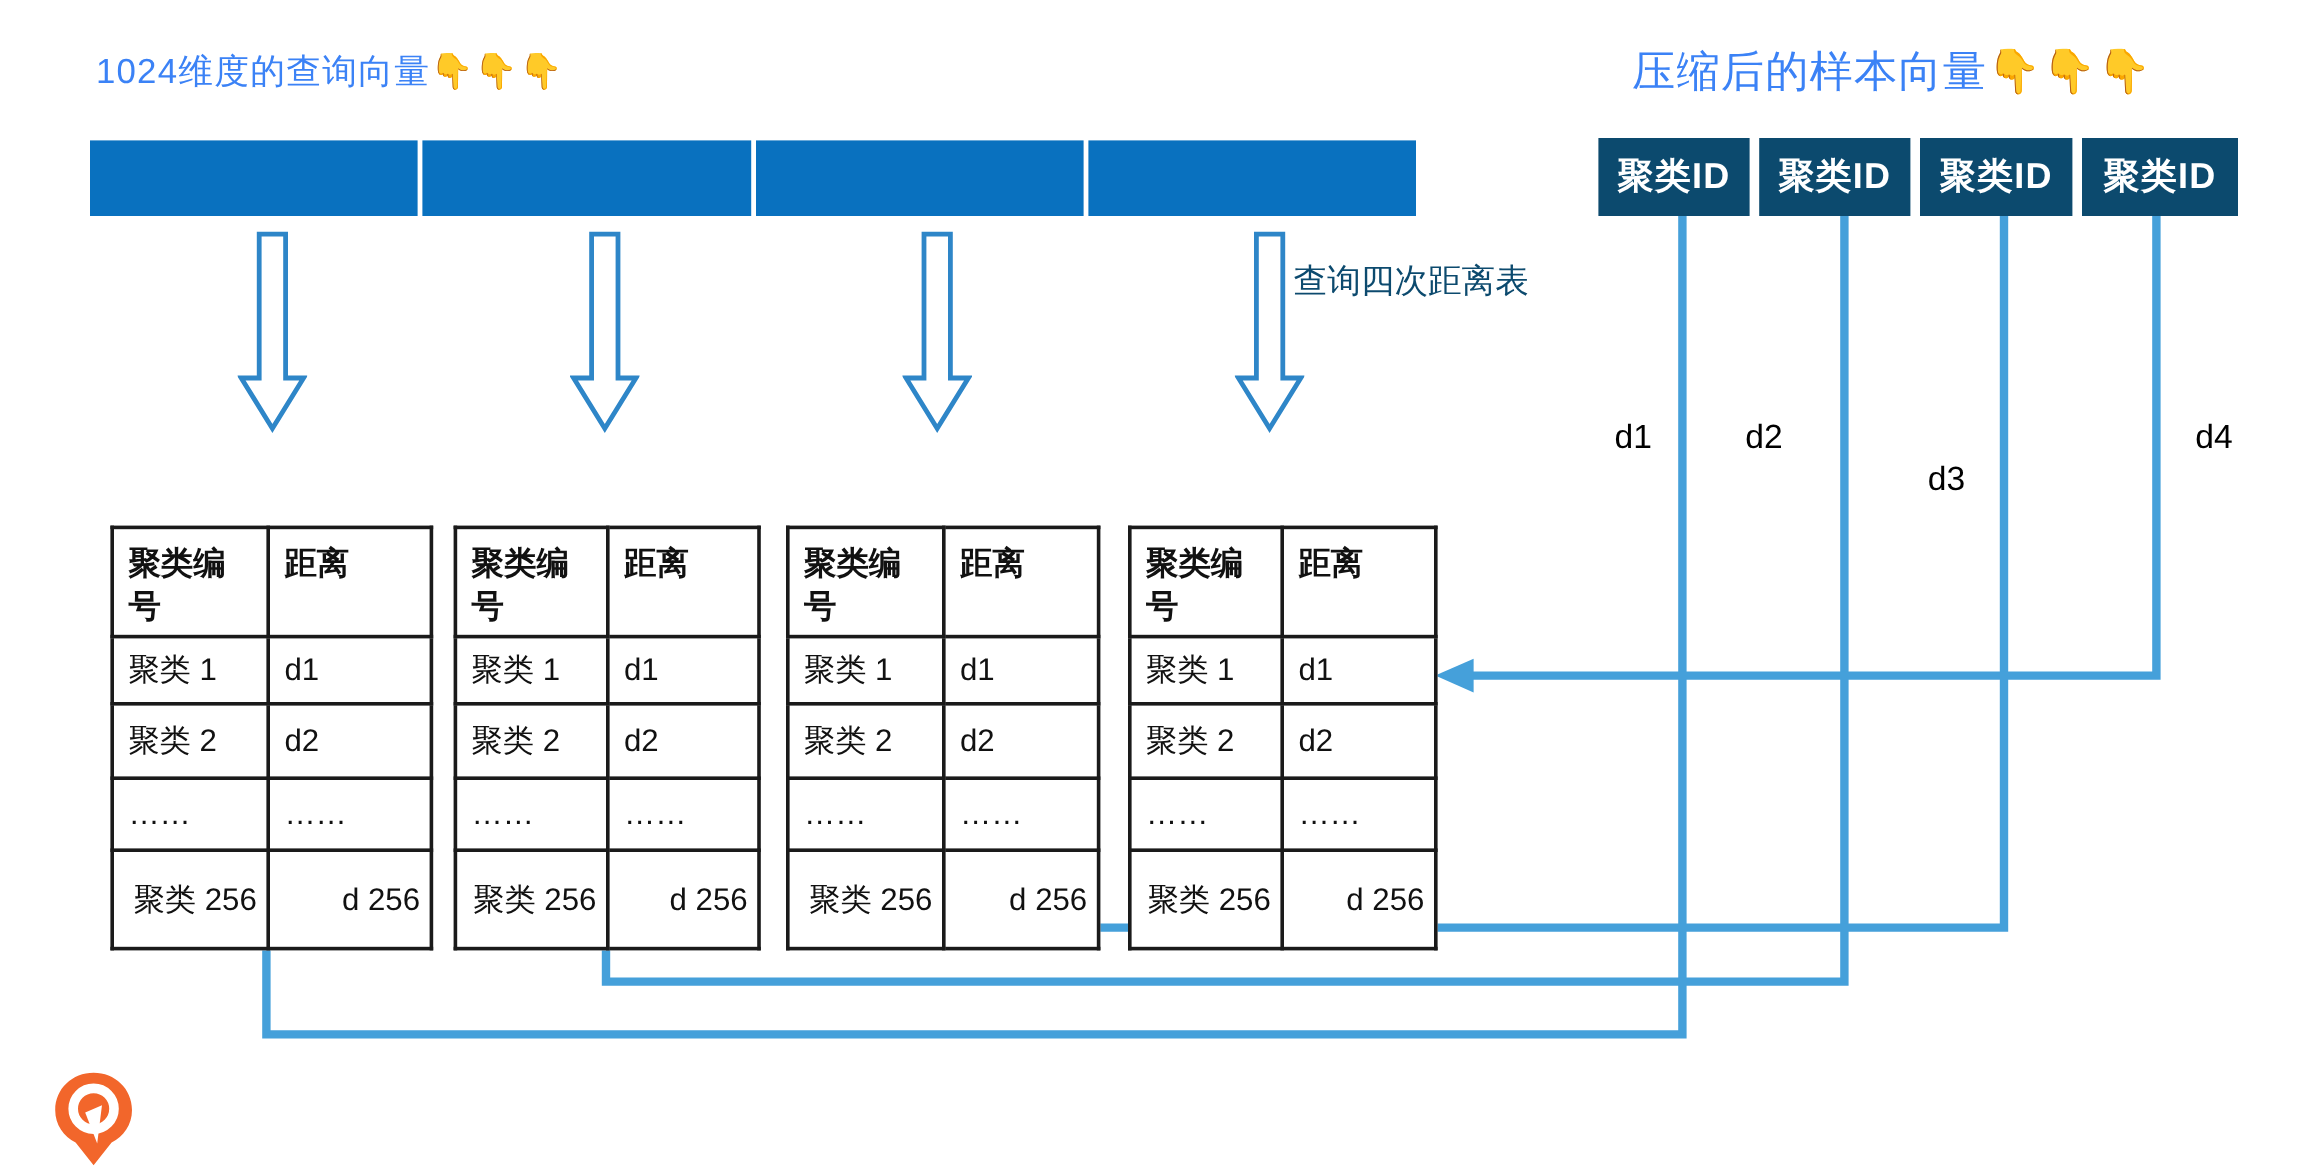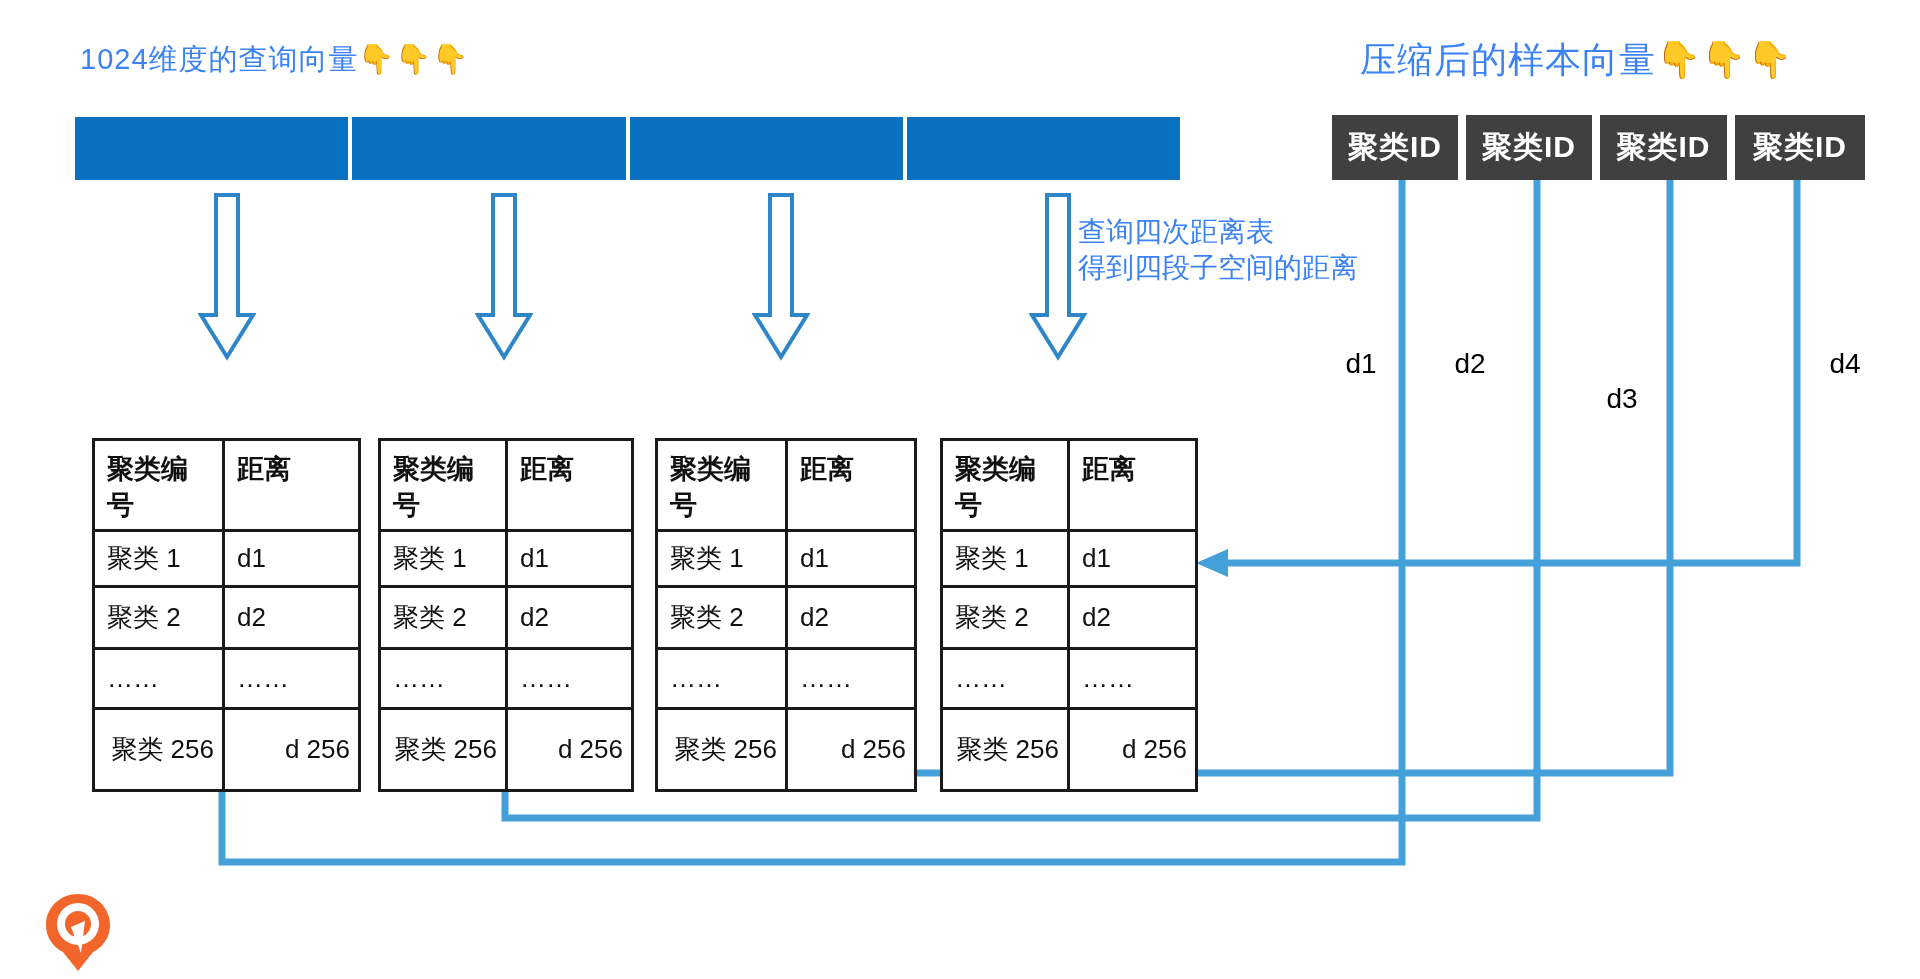--- a/index.html
+++ b/index.html
@@ -8,26 +8,26 @@
     font-family:"Liberation Sans","DejaVu Sans",sans-serif;color:#111;
   }
   .abs{position:absolute;}
   
   .title{font-size:29px;color:#3b82f6;letter-spacing:1px;white-space:nowrap;}
   
   .vector-bar{left:75px;top:117px;width:1105px;height:63px;display:flex;gap:4px;}
   .vector-bar .seg{flex:1;background:#0971bf;}
   
   .cluster-cell{
-    top:115px;height:65px;background:#404040;color:#fff;
+    top:115px;height:65px;background:#0c4a6e;color:#fff;
     font-size:30px;font-weight:bold;display:flex;align-items:center;justify-content:center;
     letter-spacing:1px;
   }
   
-  .annotation{left:1078px;top:216px;font-size:28px;line-height:36px;color:#3b82f6;white-space:nowrap;font-family:Liberation Mono, monospace;}
+  .annotation{left:1078px;top:216px;font-size:28px;line-height:36px;color:#0c4a6e;white-space:nowrap;}
   
   .dlabel{top:348px;font-size:28px;color:#000;transform:translateX(-50%);}
   
   table.dist{
     border-collapse:collapse;table-layout:fixed;
     font-size:26px;color:#111;background:#fff;margin-top:48px;
   }
   table.dist td{border:3px solid #1a1a1a;padding:6px 8px 6px 12px;vertical-align:middle;
     word-break:break-all;overflow:hidden;}
   table.dist tr.hd td{font-weight:bold;font-size:27px;vertical-align:top;padding-top:10px;}
@@ -65,21 +65,20 @@
 </svg>
 <svg class="abs" style="left:752px;top:193px;" width="58" height="168" viewBox="0 0 58 168">
   <polygon points="18,2 40,2 40,122 55,122 29,164 3,122 18,122" fill="#ffffff" stroke="#2e86c8" stroke-width="4" stroke-linejoin="miter"></polygon>
 </svg>
 <svg class="abs" style="left:1029px;top:193px;" width="58" height="168" viewBox="0 0 58 168">
   <polygon points="18,2 40,2 40,122 55,122 29,164 3,122 18,122" fill="#ffffff" stroke="#2e86c8" stroke-width="4" stroke-linejoin="miter"></polygon>
 </svg>
 
 <div class="abs annotation">
   <div>查询四次距离表</div>
-  <div>得到四段子空间的距离</div>
 </div>
 
 <div class="abs dlabel" style="left:1361px;">d1</div>
 <div class="abs dlabel" style="left:1470px;">d2</div>
 <div class="abs dlabel" style="left:1622px;margin-top:35px;">d3</div>
 <div class="abs dlabel" style="left:1845px;">d4</div>
 
 <svg class="abs" style="left:0;top:0;" width="1920" height="979" viewBox="0 0 1920 979">
   <g stroke="#45a0da" stroke-width="7" fill="none">
     <polyline points="1402,180 1402,862 222,862 222,742"></polyline>

